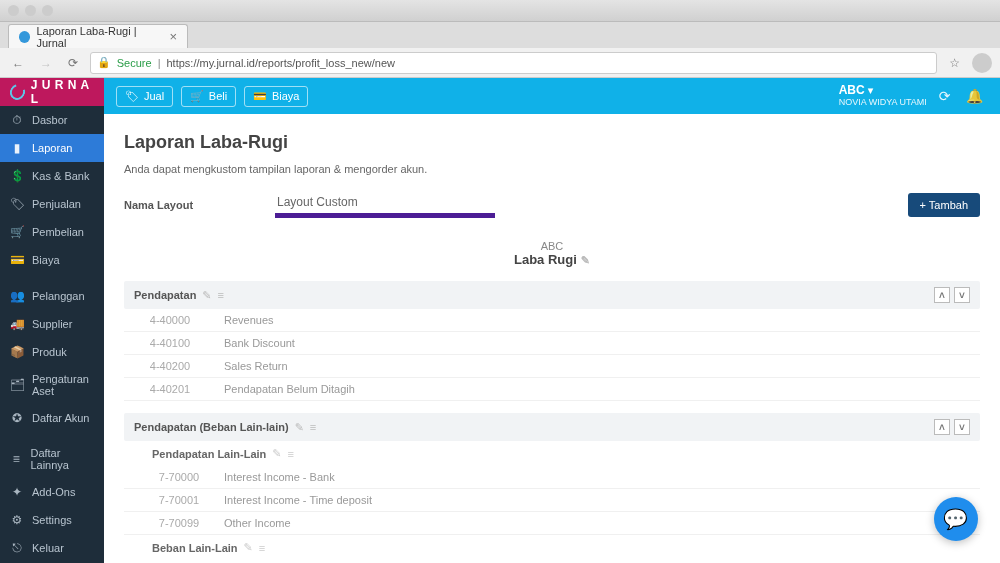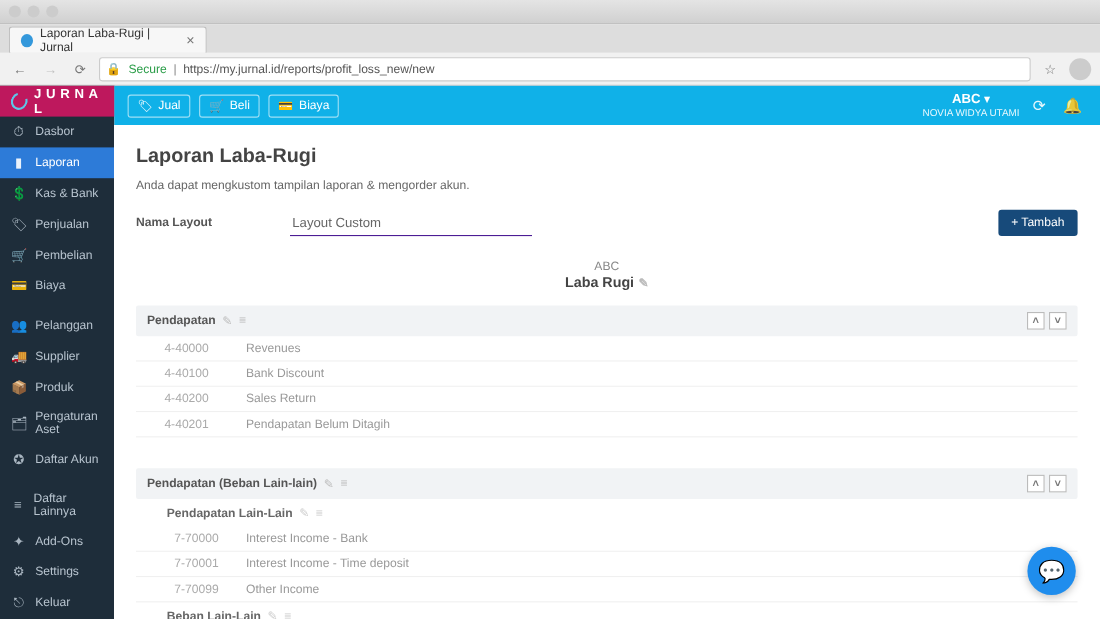--- a/index.html
+++ b/index.html
@@ -24,35 +24,35 @@
     .brand-logo { width:16px; height:16px; border:2px solid #5ec6e8; border-radius:50%; border-top-color:transparent; transform:rotate(30deg); }
     .side-item { display:flex; align-items:center; gap:8px; padding:7px 10px; cursor:pointer; }
     .side-item.active { background:#2d7bd8; color:#fff; }
     .side-item .ico { width:14px; text-align:center; font-size:12px; opacity:0.9; }
     .side-sep { height:1px; background:#2a3a47; margin:4px 0; }
     .collapse { text-align:right; padding:6px 10px; color:#6b7d8b; }
     .main { flex:1; display:flex; flex-direction:column; min-width:0; }
     .topbar { height:36px; background:#10b1e8; display:flex; align-items:center; padding:0 12px; gap:8px; color:#fff; }
     .tb-btn { border:1px solid rgba(255,255,255,0.6); border-radius:3px; padding:3px 8px; display:flex; align-items:center; gap:5px; font-size:11px; cursor:pointer; }
     .tb-spacer { flex:1; }
-    .company { text-align:center; line-height:1.1; font-size:11px; }
+    .company { text-align:left; line-height:1.1; font-size:11px; }
     .company b { font-size:12px; }
     .tb-icon { font-size:14px; opacity:0.9; padding:0 4px; }
     .content { flex:1; overflow:auto; padding:12px 20px 20px 20px; background:#fff; }
     .page-title { font-size:18px; font-weight:600; color:#444; margin:6px 0 10px 0; }
     .subtext { font-size:11px; color:#666; margin-bottom:16px; }
     .layout-row { display:flex; align-items:center; gap:40px; margin-bottom:22px; }
     .layout-label { font-size:11px; color:#555; font-weight:600; width:100px; }
-    .layout-input { border:none; border-bottom:1px solid #4c1d95; font-size:12px; padding:4px 2px; width:220px; color:#666; background:transparent; outline:none; }
+    .layout-input { border:none; border-bottom:5px solid #4c1d95; font-size:12px; padding:4px 2px; width:220px; color:#666; background:transparent; outline:none;margin-left:11px; }
     .add-btn { margin-left:auto; background:#174a7a; color:#fff; padding:6px 12px; border-radius:3px; font-size:11px; cursor:pointer; border:none; }
     .report-header { text-align:center; margin-bottom:14px; }
     .report-co { font-size:11px; color:#888; }
     .report-title { font-size:13px; font-weight:700; color:#444; }
     .report-title .pencil { color:#bbb; font-size:11px; margin-left:4px; }
-    .section { margin-bottom:28px; }
+    .section { margin-bottom:12px; }
     .sec-head { background:#f1f3f5; padding:6px 10px; font-size:11px; font-weight:600; color:#555; display:flex; align-items:center; border-radius:2px; }
     .sec-head .hact { color:#bbb; margin-left:6px; font-size:11px; font-weight:normal; }
     .sec-head .sp { flex:1; }
     .sq-btn { width:16px; height:16px; border:1px solid #bbb; background:#fff; display:inline-flex; align-items:center; justify-content:center; font-size:10px; color:#777; margin-left:4px; cursor:pointer; }
     .row { display:flex; padding:5px 10px; border-bottom:1px solid #f0f0f0; font-size:11px; color:#999; }
     .row .code { width:90px; text-align:center; padding-right:18px; color:#aaa; }
     .row .label { color:#999; }
     .subrow-head { padding:6px 10px 6px 28px; font-size:11px; font-weight:600; color:#666; display:flex; align-items:center; gap:6px;text-align:center; }
     .subrow-head .hact { color:#ccc; font-weight:normal; }
     .row.indent .code { padding-left:18px; }

